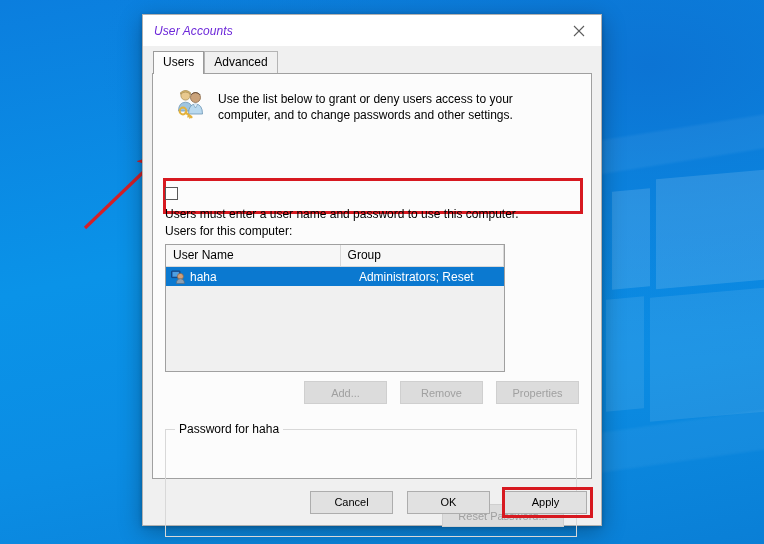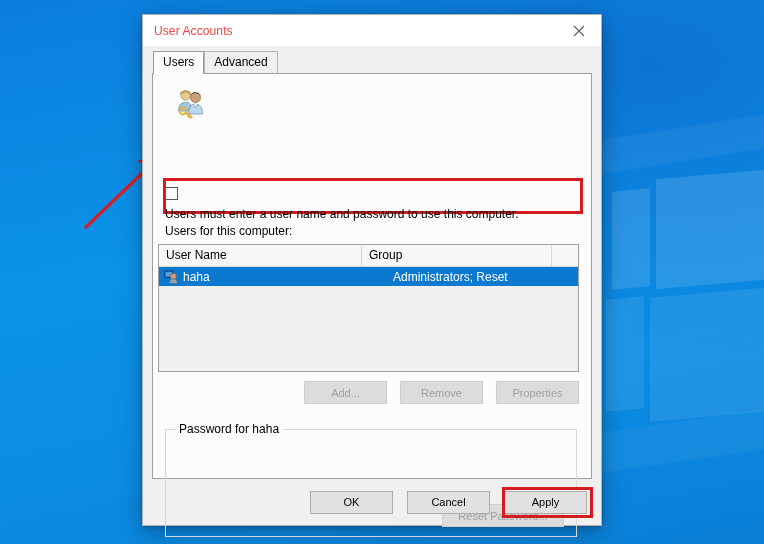--- a/index.html
+++ b/index.html
@@ -64,22 +64,23 @@
     height: 31px;
     background: #ffffff;
     display: flex;
     align-items: center;
     flex: none;
     position: relative;
   }
   #title-text {
     margin-left: 11px;
     font-size: 12px;
-    color: #ef4444;
+    color: #6d28d9;
     letter-spacing: 0.1px;
+    font-style: italic;
   }
   #close-btn {
     position: absolute;
     right: 0;
     top: 0;
     width: 45px;
     height: 31px;
     display: flex;
     align-items: center;
     justify-content: center;
@@ -188,23 +189,23 @@
     left: 12px;
     top: 150px;
     font-size: 12px;
     color: #000;
     text-align: center;
   }
 
   
   #listview {
     position: absolute;
-    left: 5px;
+    left: 12px;
     top: 170px;
-    width: 421px;
+    width: 340px;
     height: 128px;
     background: #86efac;
     border: 1px solid #a0a0a0;
     box-sizing: border-box;
     overflow: hidden;
   }
   #lv-header {
     display: flex;
     height: 21px;
     background: #f7f7f7;
@@ -393,20 +394,21 @@
 
         <circle cx="20.5" cy="10.5" r="5" fill="#caa27a" stroke="#8b6a49" stroke-width="0.8"></circle>
         <path d="M15.6 8.2 Q20.5 4.0 25.4 8.2 L25.4 7.4 Q20.5 3.1 15.6 7.4 Z" fill="#5d4433"></path>
         <path d="M13.5 27 Q13.5 17.3 20.5 17 Q27.5 17.3 27.5 27 Z" fill="#b9d9ef" stroke="#6d96b4" stroke-width="0.8"></path>
         <path d="M18.3 17.2 L20.5 21 L22.7 17.2" fill="#e8f2fa" stroke="#6d96b4" stroke-width="0.6"></path>
 
         <circle cx="8" cy="24" r="3.4" fill="none" stroke="#e3b23c" stroke-width="2"></circle>
         <path d="M10.6 25.6 L16.5 30.2" stroke="#e3b23c" stroke-width="2.2" stroke-linecap="round"></path>
         <path d="M14.2 28.2 L13.0 29.9 M15.8 29.4 L14.8 30.9" stroke="#e3b23c" stroke-width="1.6" stroke-linecap="round"></path>
       </svg>
+      <div id="intro-text">Use the list below to grant or deny users access to your computer, and to change passwords and other settings.</div>
     </div>
 
     <div class="redbox" id="redbox-checkbox"></div>
 
     <div id="cb-row">
       <span id="cb-box"></span>
       <span id="cb-label">Users must enter a user name and password to use this computer.</span>
     </div>
 
     <div id="users-label">Users for this computer:</div>
@@ -442,19 +444,19 @@
     <div id="groupbox">
       <div id="gb-title">Password for haha</div>
       <div id="reset-wrap">
         <button class="btn wide disabled">Reset Password...</button>
       </div>
     </div>
 
   </div>
 
   <div id="bottombar">
+    <button class="btn">Cancel</button>
     <button class="btn">OK</button>
-    <button class="btn">Cancel</button>
     <button class="btn">Apply</button>
     <div class="redbox" id="redbox-apply"></div>
   </div>
 
 </div>
 
 </body></html>

